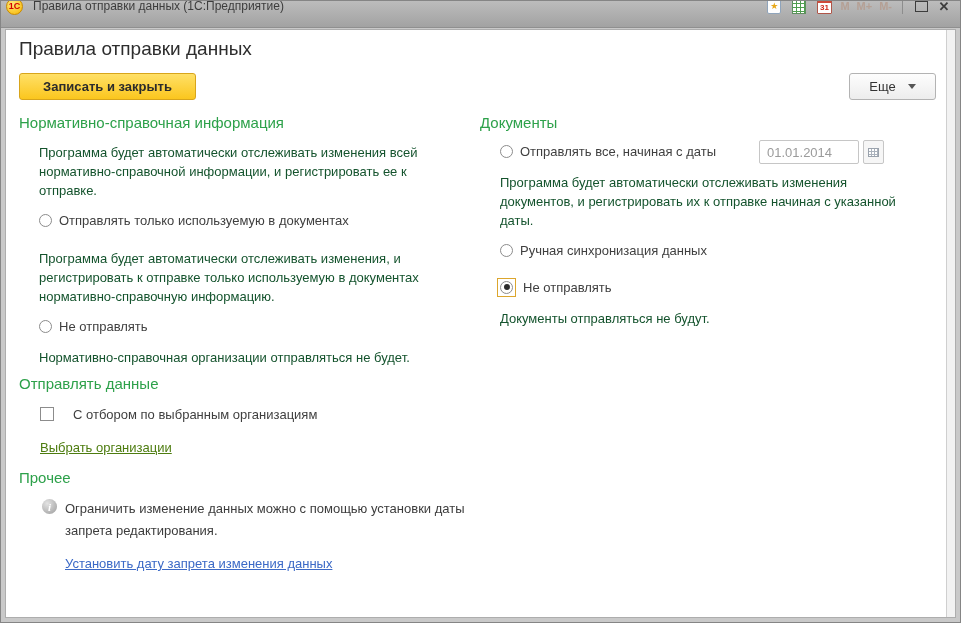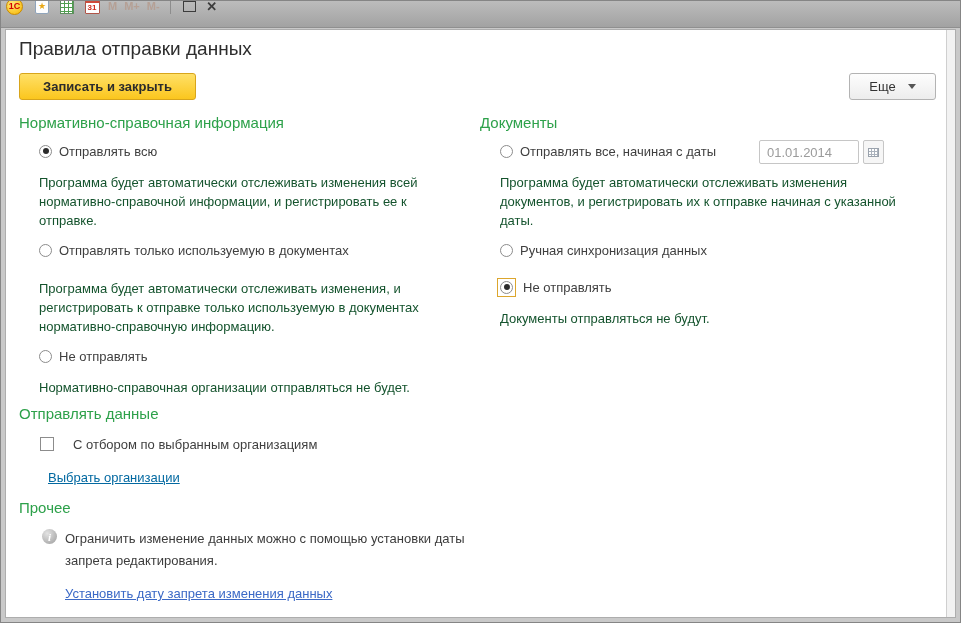--- a/index.html
+++ b/index.html
@@ -144,22 +144,22 @@
 
   .checkbox-row {
     display:flex; align-items:center; gap:19px;
     height:16px; margin:14px 0 16px 21px; cursor:pointer;
   }
   .checkbox {
     width:14px; height:14px; flex:0 0 14px;
     border:1px solid #8c8c8c; background:#fff;
   }
   .link-muted {
-    display:inline-block; margin-left:29px; margin-bottom:14px;
-    font-size:13px; color:#0369a1; text-decoration:underline; cursor:pointer;
+    display:inline-block; margin-left:21px; margin-bottom:14px;
+    font-size:13px; color:#4d7c0f; text-decoration:underline; cursor:pointer;
   }
   .note-row {
     display:flex; align-items:flex-start; gap:8px;
     margin:10px 0 12px 23px;
   }
   .info-icon {
     width:15px; height:15px; flex:0 0 15px; border-radius:50%;
     background: radial-gradient(circle at 35% 30%, #e3e3e3, #9c9c9c);
     color:#fff; font-family:"Liberation Serif", serif; font-style:italic; font-weight:bold;
     font-size:11px; display:flex; align-items:center; justify-content:center;
@@ -192,20 +192,21 @@
   .col-right .section-heading { margin-bottom:12px; }
   .col-right { }
 </style>
 </head>
 <body>
 
 <div class="window">
 
   <div class="titlebar">
     <span class="logo-1c">1С</span>
+    <span class="tb-title">Правила отправки данных (1С:Предприятие)</span>
     <span class="tb-right">
       <span class="tb-iconbtn">
           <span class="icon-bookmark">★</span>
         </span>
       <span class="tb-iconbtn">
           <span class="icon-calc"></span>
         </span>
       <span class="tb-iconbtn">
           <span class="icon-calendar">31</span>
         </span>
@@ -226,24 +227,20 @@
 
     <button class="btn-more">
       <span>Еще</span>
       <span class="caret-down"></span>
     </button>
 
     <div class="col col-left">
       <div class="section-heading">Нормативно-справочная информация</div>
       <div class="opt">
 
-        <div class="radio-row">
-          <span class="radio checked"></span>
-          <span class="radio-label">Отправлять всю</span>
-        </div>
         <div class="desc">Программа будет автоматически отслеживать изменения всей нормативно-справочной информации, и регистрировать ее к отправке.</div>
 
         <div class="radio-row mb-lg">
           <span class="radio"></span>
           <span class="radio-label">Отправлять только используемую в документах</span>
         </div>
         <div class="desc">Программа будет автоматически отслеживать изменения, и регистрировать к отправке только используемую в документах нормативно-справочную информацию.</div>
 
         <div class="radio-row">
           <span class="radio"></span>

